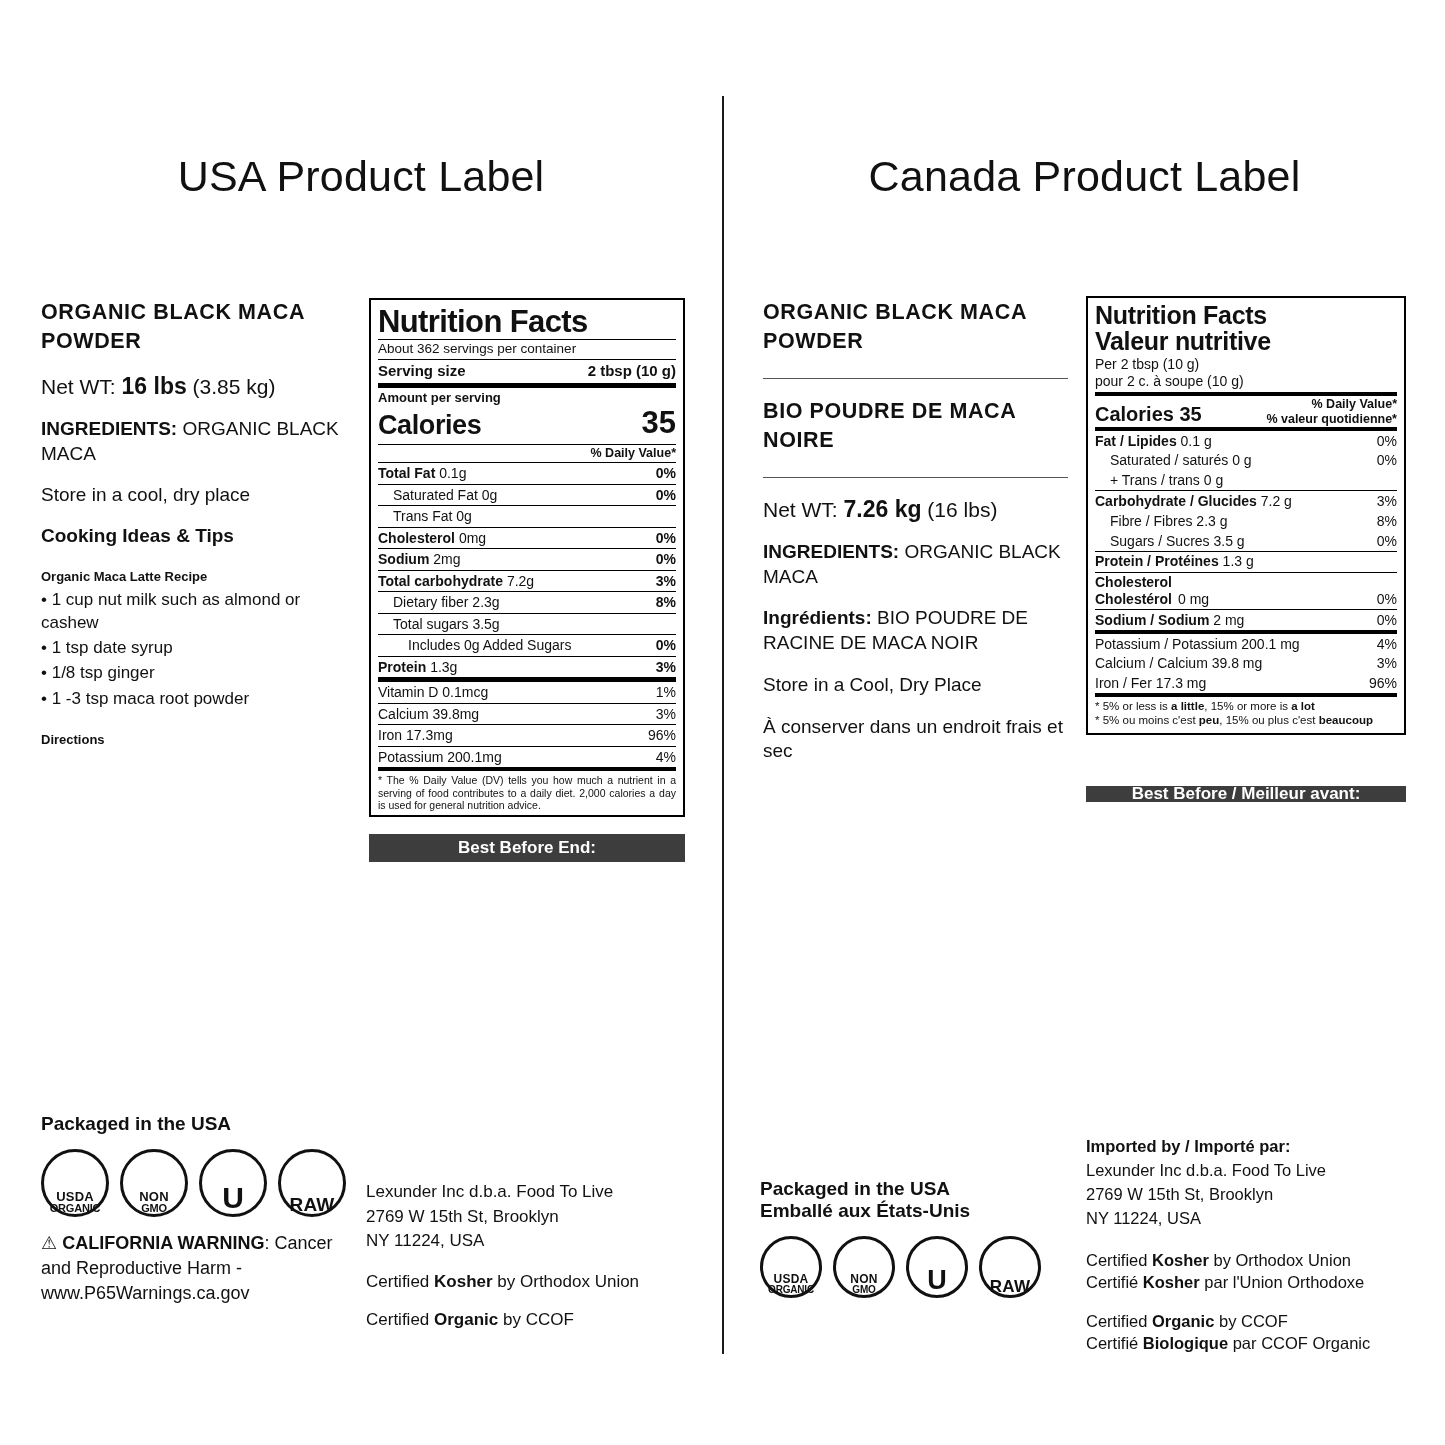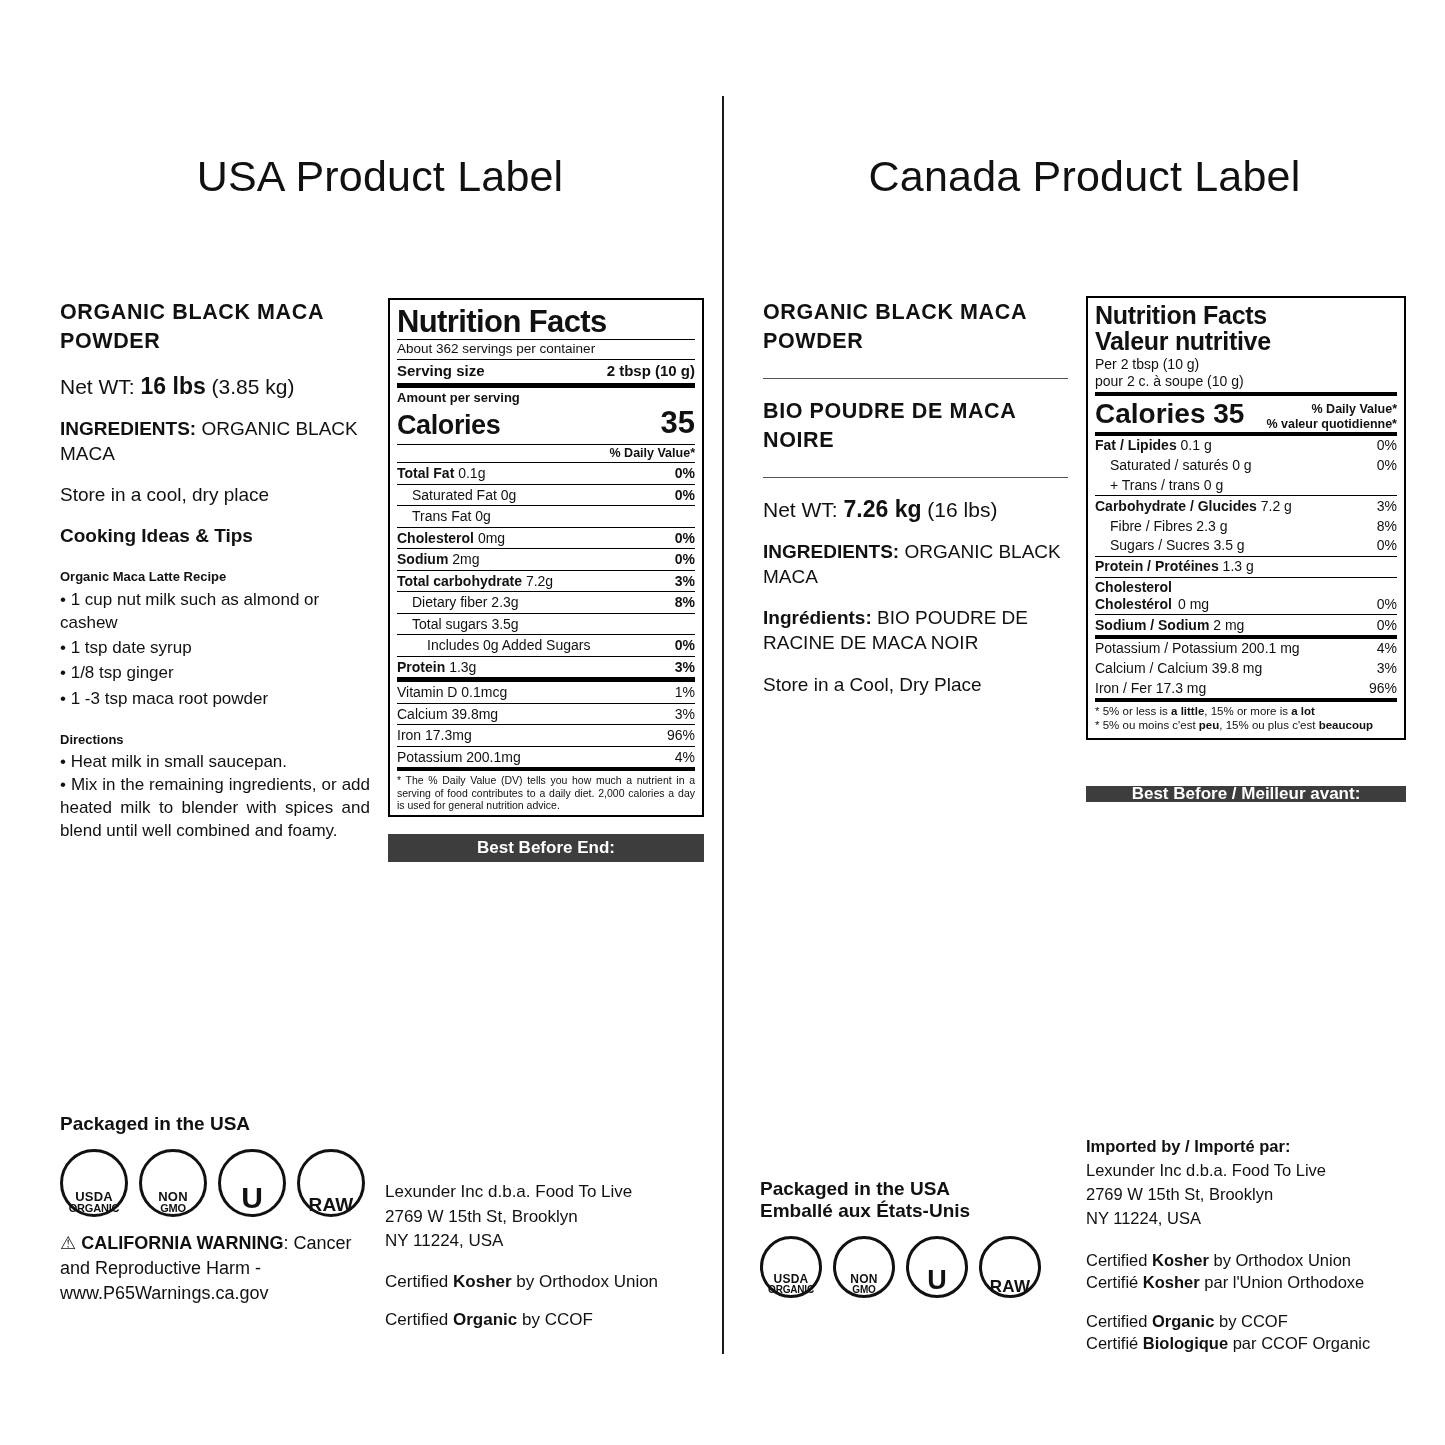--- a/index.html
+++ b/index.html
@@ -11,21 +11,21 @@
     color:#111111;
     position: relative;
     overflow: hidden;
   }
   .page { position:relative; width:1445px; height:1445px; }
   .divider {
     position:absolute; left:722px; top:96px; width:2px; height:1258px;
     background:#1a1a1a;
   }
   .panel { position:absolute; top:0; height:1445px; }
-  .panel-usa { left:0; width:722px;margin-left:19px; }
+  .panel-usa { left:0; width:722px; }
   .panel-can { left:724px; width:721px; }
 
   .panel-title {
     text-align:center; font-size:43px; font-weight:400; color:#111;
     letter-spacing:0.2px;
   }
   .panel-usa .panel-title { margin-top:152px; }
   .panel-can .panel-title { margin-top:152px; }
 
   
@@ -86,21 +86,21 @@
   
   .nf-can {
     position:absolute; left:1086px; top:296px; width:320px;
     border:2.5px solid #000; background:#fff; padding:4px 7px 5px 7px;
     font-size:13px; line-height:1.2;
   }
   .nf-can .t1 { font-size:25px; font-weight:700; letter-spacing:-0.3px; line-height:1.05; }
   .nf-can .t2 { font-size:25px; font-weight:700; letter-spacing:-0.3px; line-height:1.1; }
   .nf-can .per { font-size:14px; }
   .nf-can .calrow { display:flex; justify-content:space-between; align-items:flex-end; padding:1px 0 1px 0;}
-  .nf-can .calrow .l { font-size:28px; font-weight:700; }
+  .nf-can .calrow .l { font-size:20px; font-weight:700; }
   .nf-can .calrow .r { text-align:right; font-size:12.5px; font-weight:700; line-height:1.15; }
   .cline { display:flex; justify-content:space-between; padding:1.5px 0 1.5px 0; font-size:14px; }
   .cfoot { font-size:11.5px; line-height:1.2; padding-top:3px; }
 
   
   .bot-usa { position:absolute; left:41px; top:1113px; width:320px; }
   .bot-usa-r { position:absolute; left:366px; top:1180px; width:320px; }
   .bot-can-l { position:absolute; left:760px; top:1178px; width:320px; }
   .bot-can-r { position:absolute; left:1086px; top:1135px; width:340px; }
 
@@ -152,22 +152,20 @@
       <div class="para">Store in a cool, dry place</div>
       <div class="bold-line">Cooking Ideas &amp; Tips</div>
       <div class="subhead">Organic Maca Latte Recipe</div>
       <div class="bullets">
         <div>• 1 cup nut milk such as almond or cashew</div>
         <div>• 1 tsp date syrup</div>
         <div>• 1/8 tsp ginger</div>
         <div>• 1 -3 tsp maca root powder</div>
       </div>
       <div class="subhead">Directions</div>
-      <div class="dirbody" style="white-space:pre-line;">• Heat milk in small saucepan.
-• Mix in the remaining ingredients, or add heated milk to blender with spices and blend until well combined and foamy.</div>
     </div>
 
     <div class="nf-usa">
       <div class="nf-title">Nutrition Facts</div>
       <div class="hr-small"></div>
       <div class="servings">About 362 servings per container</div>
       <div class="hr1"></div>
       <div class="nf-row sz-row">
         <span>Serving size</span>
         <span>2 tbsp (10 g)</span>
@@ -307,20 +305,21 @@
     </div>
     <div class="ingred">
       <b>INGREDIENTS:</b>
       <span>ORGANIC BLACK MACA</span>
     </div>
     <div class="ingred">
       <b>Ingrédients:</b>
       <span>BIO POUDRE DE RACINE DE MACA NOIR</span>
     </div>
     <div class="para">Store in a Cool, Dry Place</div>
+    <div class="para">À conserver dans un endroit frais et sec</div>
   </div>
 
   <div class="nf-can">
     <div class="t1">Nutrition Facts</div>
     <div class="t2">Valeur nutritive</div>
     <div class="per">Per 2 tbsp (10 g)</div>
     <div class="per">pour 2 c. à soupe (10 g)</div>
     <div class="hr-mid" style="border-bottom-width:4px; margin-top:3px;"></div>
     <div class="calrow">
       <span class="l">Calories 35</span>

